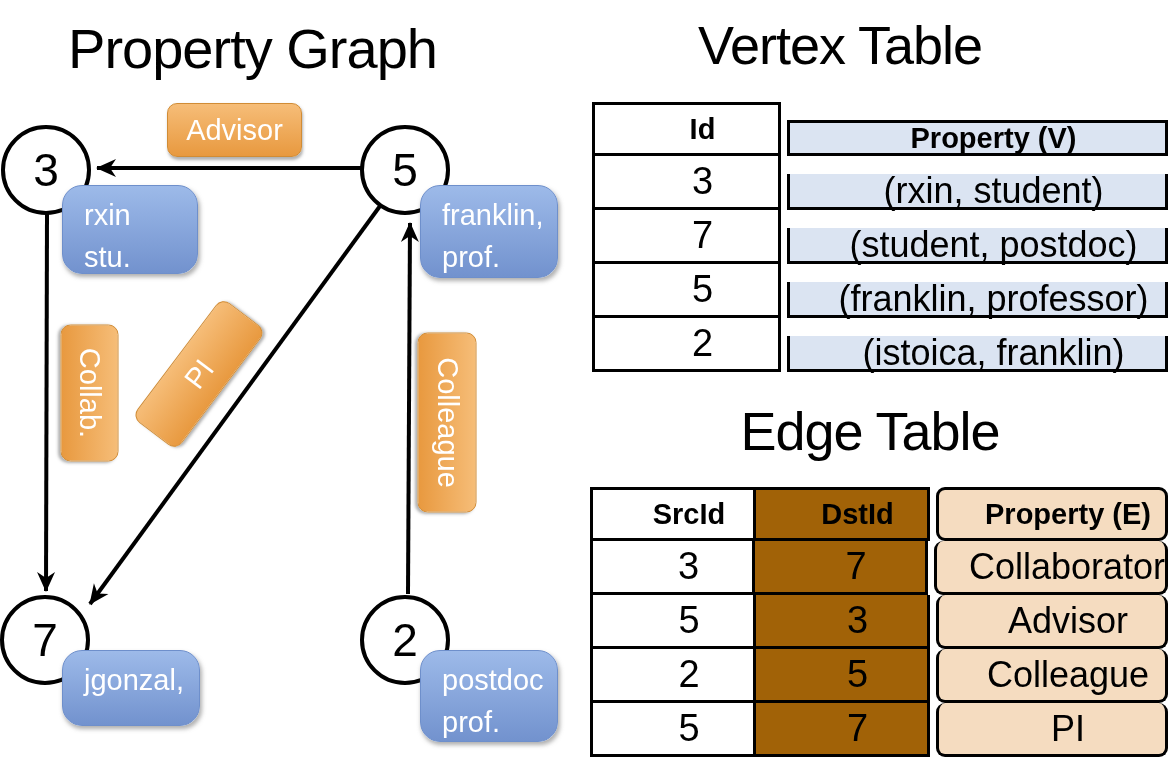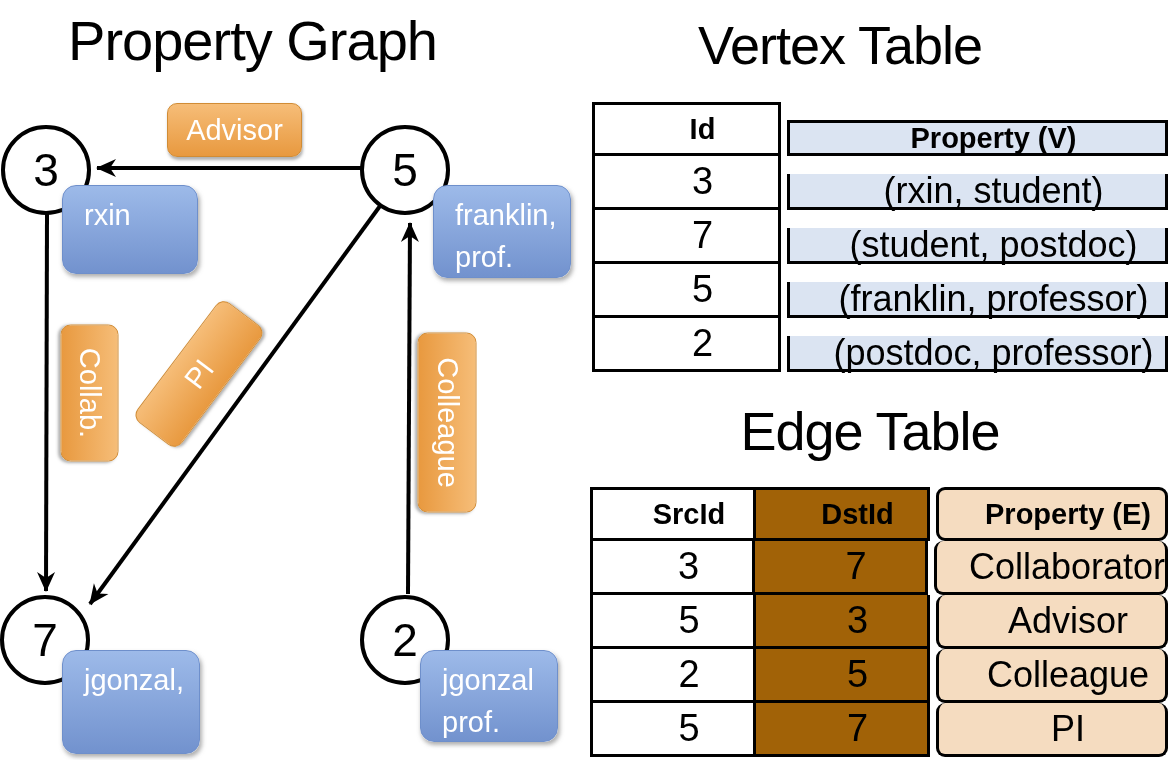--- a/index.html
+++ b/index.html
@@ -1,48 +1,48 @@
 <!DOCTYPE html>
 <html><head>
 <meta charset="utf-8">
 <style>
   html,body { margin:0; padding:0; background:#fff; }
   .canvas {
     position:relative; width:1170px; height:760px; background:#ffffff;
     font-family:"Liberation Sans", sans-serif; overflow:hidden; color:#000;
   }
   .title { position:absolute; text-align:center; white-space:nowrap; }
-  #t-graph  { left:0px;   top:8px;  width:505px; font-size:56px; letter-spacing:-1px; }
+  #t-graph  { left:0px;   top:16px;  width:505px; font-size:56px; letter-spacing:-1px; }
   #t-vertex { left:560px; top:14px;  width:560px; font-size:54px; letter-spacing:-1px; }
   #t-edge   { left:590px; top:400px; width:560px; font-size:54px; letter-spacing:-1px; }
 
   
   #edges { position:absolute; left:0; top:0; z-index:1; }
   .gnode {
     position:absolute; width:90px; height:90px; border-radius:50%;
     background:#fff; border:4px solid #000; box-sizing:border-box;
     display:flex; align-items:center; justify-content:center;
     font-size:46px; z-index:2;
   }
   #n3 { left:1px;   top:125px; }
   #n5 { left:360px; top:125px; }
   #n7 { left:0px;   top:595px; }
   #n2 { left:360px; top:595px; }
 
   .nprop {
-    position:absolute; border-radius:14px; box-sizing:border-box;
+    position:absolute; border-radius:20px; box-sizing:border-box;
     background:linear-gradient(#9dbae9 0%, #7292ce 100%);
     border:1px solid #6e8fcb;
     box-shadow:1.5px 3px 4px rgba(110,110,110,.55);
     color:#fff; font-size:29px; line-height:1.45; padding:8px 0 0 21px;
     z-index:3;
   }
   #p-rxin     { left:62px;  top:185px; width:136px; height:89px; }
-  #p-franklin { left:420px; top:185px; width:138px; height:93px;margin-left:13px; }
-  #p-jgonzal  { left:62px;  top:650px; width:138px; height:104px; }
+  #p-franklin { left:420px; top:185px; width:138px; height:93px; }
+  #p-jgonzal  { left:62px;  top:650px; width:138px; height:76px; }
   #p-istoica  { left:420px; top:650px; width:138px; height:92px; }
 
   .elabel {
     position:absolute; border-radius:10px; box-sizing:border-box;
     background:linear-gradient(#f6bd78 0%, #e8993f 100%);
     border:1px solid #d18c35;
     box-shadow:1px 2.5px 3px rgba(100,100,100,.5);
     color:#fff; font-size:29px;
     display:flex; align-items:center; justify-content:center;
     z-index:2; white-space:nowrap;
@@ -101,30 +101,31 @@
   </div>
   <div class="gnode" id="n7">
     <span>7</span>
   </div>
   <div class="gnode" id="n2">
     <span>2</span>
   </div>
 
   <div class="nprop" id="p-rxin">
     <div>rxin</div>
+    <div>stu.</div>
   </div>
   <div class="nprop" id="p-franklin">
     <div>franklin,</div>
     <div>prof.</div>
   </div>
   <div class="nprop" id="p-jgonzal">
     <div>jgonzal,</div>
   </div>
   <div class="nprop" id="p-istoica">
-    <div>jgonzal</div>
+    <div>postdoc</div>
     <div>prof.</div>
   </div>
 
   <div class="elabel" id="el-advisor">Advisor</div>
   <div class="elabel" id="el-collab">Collab.</div>
   <div class="elabel" id="el-pi">PI</div>
   <div class="elabel" id="el-colleague">Colleague</div>
 
   <div class="dtable" id="vtable">
     <div class="trow">
@@ -143,21 +144,21 @@
       <div class="cell vprop ptext">(student, postdoc)</div>
     </div>
     <div class="trow">
       <div class="cell vid num">5</div>
       <div class="gapcol"></div>
       <div class="cell vprop ptext">(franklin, professor)</div>
     </div>
     <div class="trow">
       <div class="cell vid num">2</div>
       <div class="gapcol"></div>
-      <div class="cell vprop ptext">(postdoc, professor)</div>
+      <div class="cell vprop ptext">(istoica, franklin)</div>
     </div>
   </div>
 
   <div class="dtable" id="etable">
     <div class="trow">
       <div class="cell esrc hd">SrcId</div>
       <div class="cell edst hd">DstId</div>
       <div class="gapcol"></div>
       <div class="cell eprop hd">Property (E)</div>
     </div>

